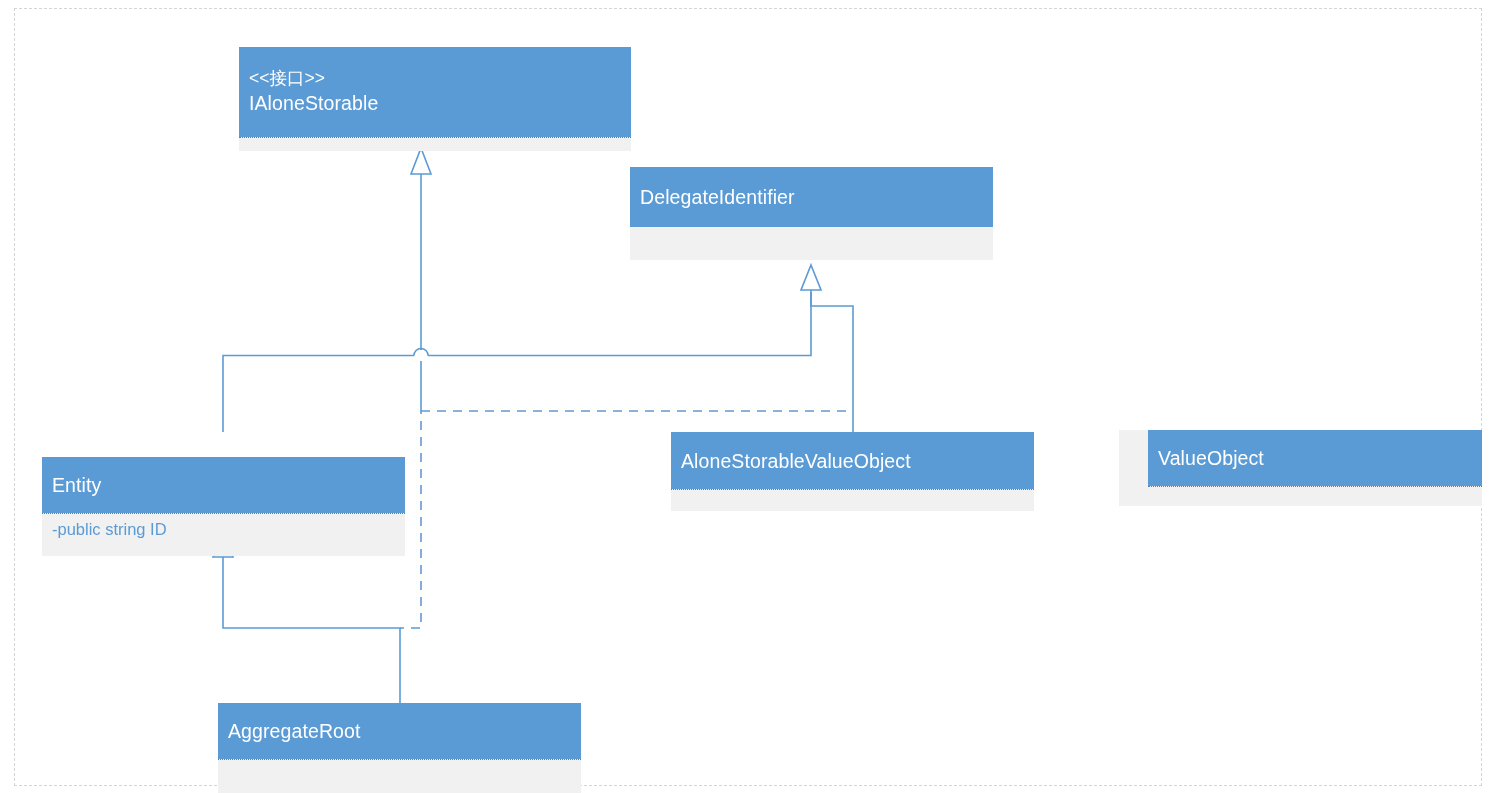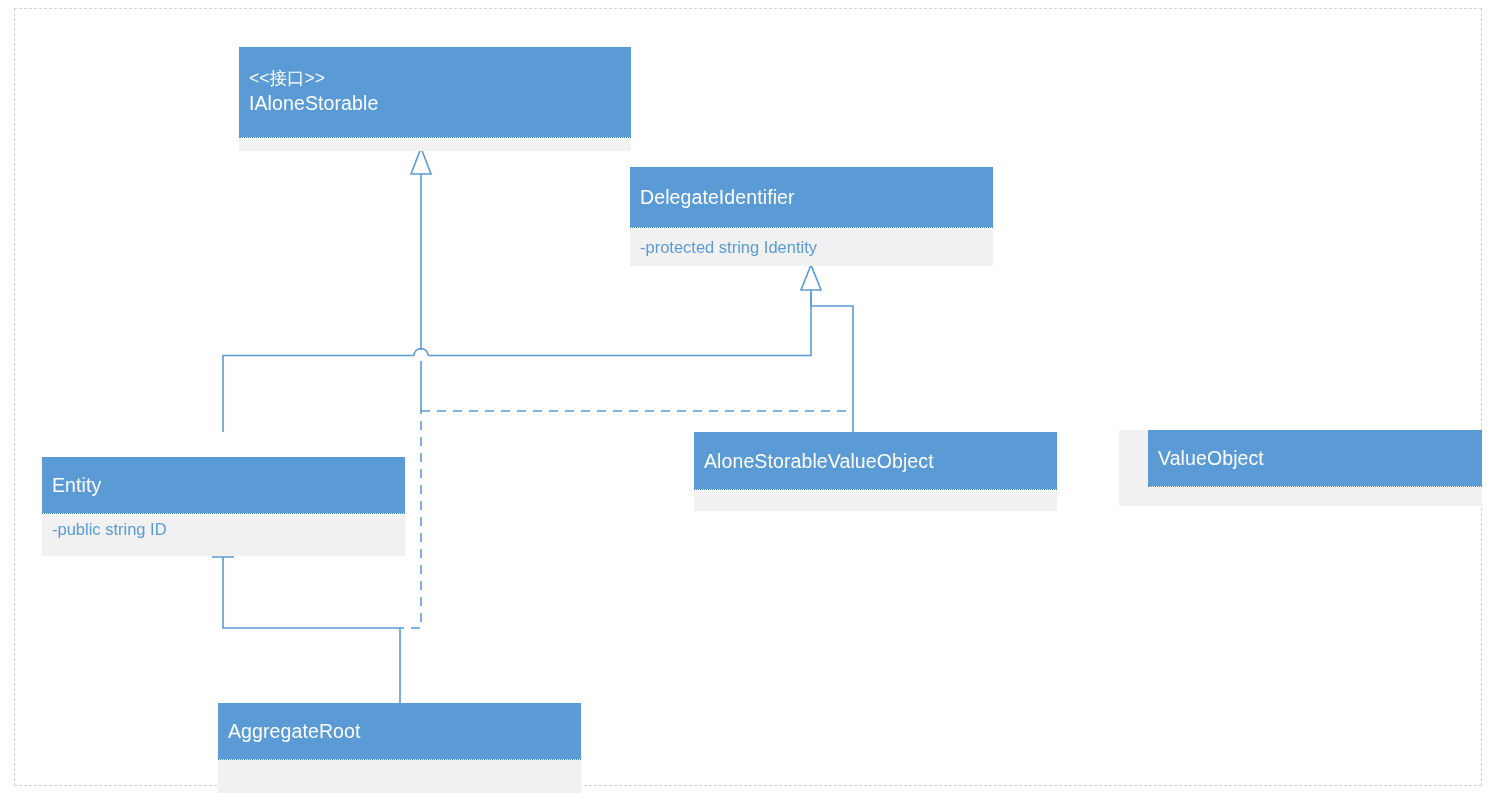--- a/index.html
+++ b/index.html
@@ -84,21 +84,21 @@
   #cls-ialonestorable .uml-compartment { height: 14px; }
 
   #cls-delegateidentifier { left: 630px; top: 167px; width: 363px; height: 93px; }
   #cls-delegateidentifier .uml-header      { height: 60px; }
   #cls-delegateidentifier .uml-compartment { height: 39px; }
 
   #cls-entity { left: 42px; top: 457px; width: 363px; height: 99px; }
   #cls-entity .uml-header      { height: 56px; }
   #cls-entity .uml-compartment { height: 30px; }
 
-  #cls-alonestorablevalueobject { left: 694px; top: 432px; width: 363px; height: 79px; }
+  #cls-alonestorablevalueobject { left: 671px; top: 432px; width: 363px; height: 79px; }
   #cls-alonestorablevalueobject .uml-header      { height: 57px; }
   #cls-alonestorablevalueobject .uml-compartment { height: 22px; }
 
   #cls-valueobject { left: 1119px; top: 430px; width: 363px; height: 76px; padding-left: 29px; }
   #cls-valueobject .uml-header      { height: 56px; }
   #cls-valueobject .uml-compartment { height: 20px; }
 
   #cls-aggregateroot { left: 218px; top: 703px; width: 363px; height: 94px; }
   #cls-aggregateroot .uml-header      { height: 56px; }
   #cls-aggregateroot .uml-compartment { height: 23px; }
@@ -151,23 +151,20 @@
       <div class="uml-stereotype">&lt;&lt;接口&gt;&gt;</div>
       <div class="uml-name">IAloneStorable</div>
     </div>
     <div class="uml-compartment"></div>
   </div>
 
   <div class="uml-class" id="cls-delegateidentifier">
     <div class="uml-header">
       <div class="uml-name">DelegateIdentifier</div>
     </div>
-    <div class="uml-compartment">
-      <span class="uml-attr">-protected string Identity</span>
-    </div>
   </div>
 
   <div class="uml-class" id="cls-entity">
     <div class="uml-header">
       <div class="uml-name">Entity</div>
     </div>
     <div class="uml-compartment">
       <span class="uml-attr">-public string ID</span>
     </div>
   </div>

